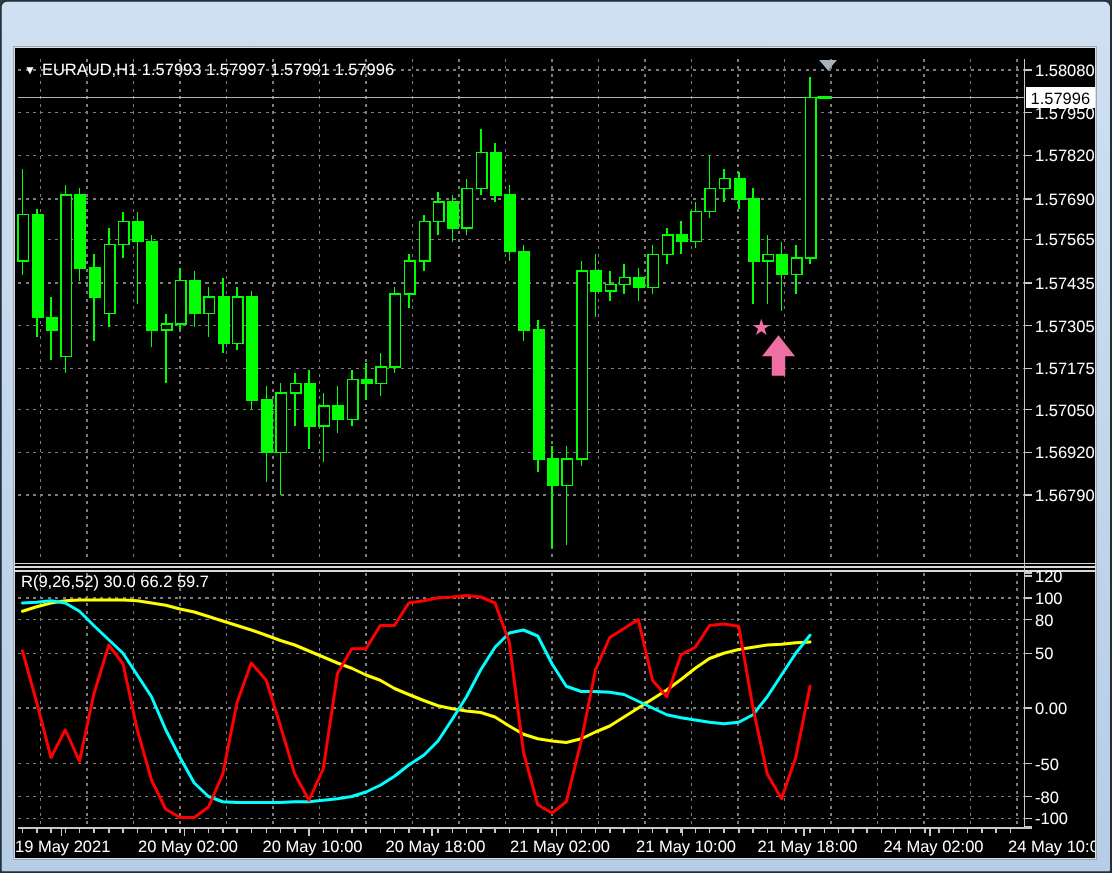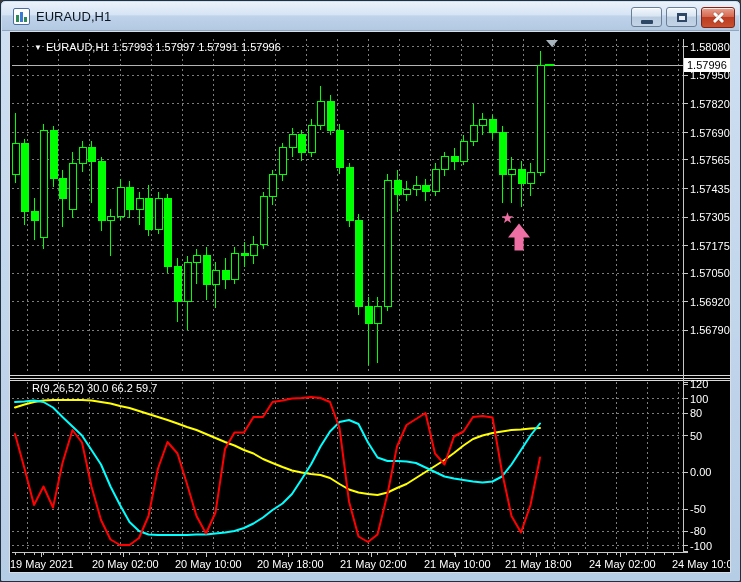--- a/index.html
+++ b/index.html
@@ -22,51 +22,31 @@
     box-shadow:inset 0 1px 0 #ffffffcc;}
   .wbtn.close{width:34px;height:21px;border-color:#7e2418;
     background:linear-gradient(#e9a18f 0%,#d56a51 45%,#bb3c22 50%,#c8502f 100%);}
   .glyph-min{position:absolute;left:9px;top:12px;width:12px;height:4px;background:#2e4767;border-radius:1px;}
   .glyph-restore{position:absolute;left:10px;top:5px;width:10px;height:9px;border:2px solid #2e4767;border-top-width:3px;background:#e8eff7;}
   .glyph-x1,.glyph-x2{position:absolute;left:10px;top:8px;width:13px;height:3px;background:#fff;border-radius:1px;box-shadow:0 0 1px #5e180c;}
   .glyph-x1{transform:rotate(45deg);}
   .glyph-x2{transform:rotate(-45deg);}
   .client{position:absolute;left:8px;top:30px;width:722px;height:542px;background:#000;border:1px solid #d7dee8;}
   #chart-svg{position:absolute;left:0;top:0;}
-  .overlay-label{position:absolute;color:#fff;font-size:11px;white-space:nowrap;letter-spacing:0;margin-left:18px;}
+  .overlay-label{position:absolute;color:#fff;font-size:11px;white-space:nowrap;letter-spacing:0;}
   .chart-label{left:6px;top:9px;}
   .chart-label .menu-arrow{font-size:8px;margin-right:4px;position:relative;top:-1px;color:#fff;}
   .ind-label{left:4px;top:350px;}
 </style>
 </head>
 <body>
 
 <div class="stage">
   <div class="window">
 
-    <div class="titlebar">
-      <div class="title-icon">
-        <div class="bar b1"></div>
-          <div class="bar b2"></div>
-          <div class="bar b3"></div>
-      </div>
-      <div class="title-text">EURAUD,H1</div>
-      <div class="controls">
-        <div class="wbtn">
-          <div class="glyph-min"></div>
-        </div>
-        <div class="wbtn">
-          <div class="glyph-restore"></div>
-        </div>
-        <div class="wbtn close">
-          <div class="glyph-x1"></div>
-          <div class="glyph-x2"></div>
-        </div>
-      </div>
-    </div>
 
     <div class="client">
       <svg id="chart-svg" width="720" height="540" viewBox="0 0 720 540">
           <g>
             <line x1="17" y1="7" x2="17" y2="341" stroke="#7d7d7d" stroke-dasharray="2 3" shape-rendering="crispEdges"></line>
             <line x1="17" y1="350" x2="17" y2="519" stroke="#7d7d7d" stroke-dasharray="2 3" shape-rendering="crispEdges"></line>
             <line x1="48" y1="7" x2="48" y2="341" stroke="#7d7d7d" stroke-dasharray="2 3" shape-rendering="crispEdges"></line>
             <line x1="48" y1="350" x2="48" y2="519" stroke="#7d7d7d" stroke-dasharray="2 3" shape-rendering="crispEdges"></line>
             <line x1="79" y1="7" x2="79" y2="341" stroke="#7d7d7d" stroke-dasharray="2 3" shape-rendering="crispEdges"></line>
             <line x1="79" y1="350" x2="79" y2="519" stroke="#7d7d7d" stroke-dasharray="2 3" shape-rendering="crispEdges"></line>

